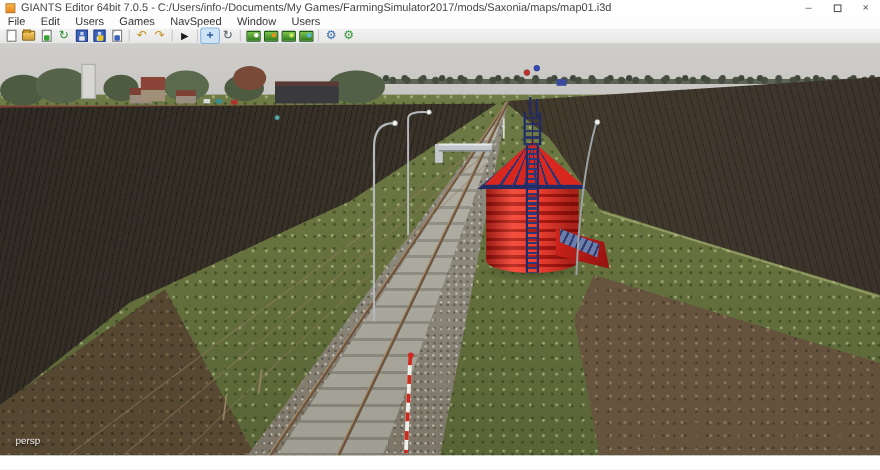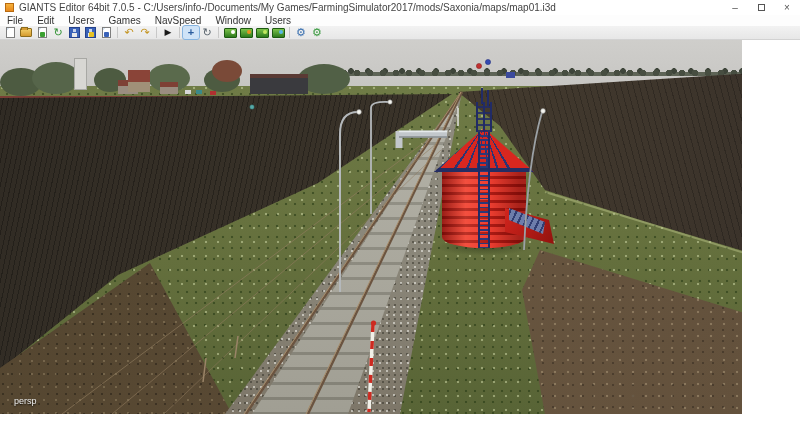--- a/index.html
+++ b/index.html
@@ -34,21 +34,21 @@
   .terr { width:13px; height:10px; background:linear-gradient(180deg,#7cc34c,#2d7a1d); border:1px solid #1d5a12; border-radius:1px; position:relative; }
   .terr i { position:absolute; right:1px; top:1px; width:4px; height:4px; border-radius:50%; }
 
   
   .statusbar { position:absolute; left:0; top:414px; width:800px; height:13px; background:#f0f0f0; border-top:1px solid #dcdcdc; font-size:10.5px; color:#333; }
   .status-left { position:absolute; left:8px; top:0; line-height:12px; }
   .status-div { position:absolute; left:237px; top:1px; width:1px; height:11px; background:#dadada; }
   .status-right { position:absolute; right:48px; top:0; line-height:12px; }
 
   
-  .viewport { position:absolute; left:0; top:40px; width:742px; height:374px; overflow:hidden; background:#c8c7c4; cursor:crosshair; }
+  .viewport { position:absolute; left:0; top:40px; width:800px; height:374px; overflow:hidden; background:#c8c7c4; cursor:crosshair; }
   .layer { position:absolute; inset:0; }
 
   .sky { background:linear-gradient(180deg,#cfcecb,#c3c2bf 70px); height:80px; }
 
   .grass-base { top:46px; background:
       radial-gradient(circle at 2px 2px, rgba(225,235,185,.45) 1px, transparent 1.6px),
       radial-gradient(circle at 7px 8px, rgba(35,55,18,.55) 1px, transparent 1.6px),
       linear-gradient(180deg,#6f7b46 0%,#66713e 45%,#586436 100%);
       background-size:12px 14px, 9px 11px, 100% 100%; }
 

